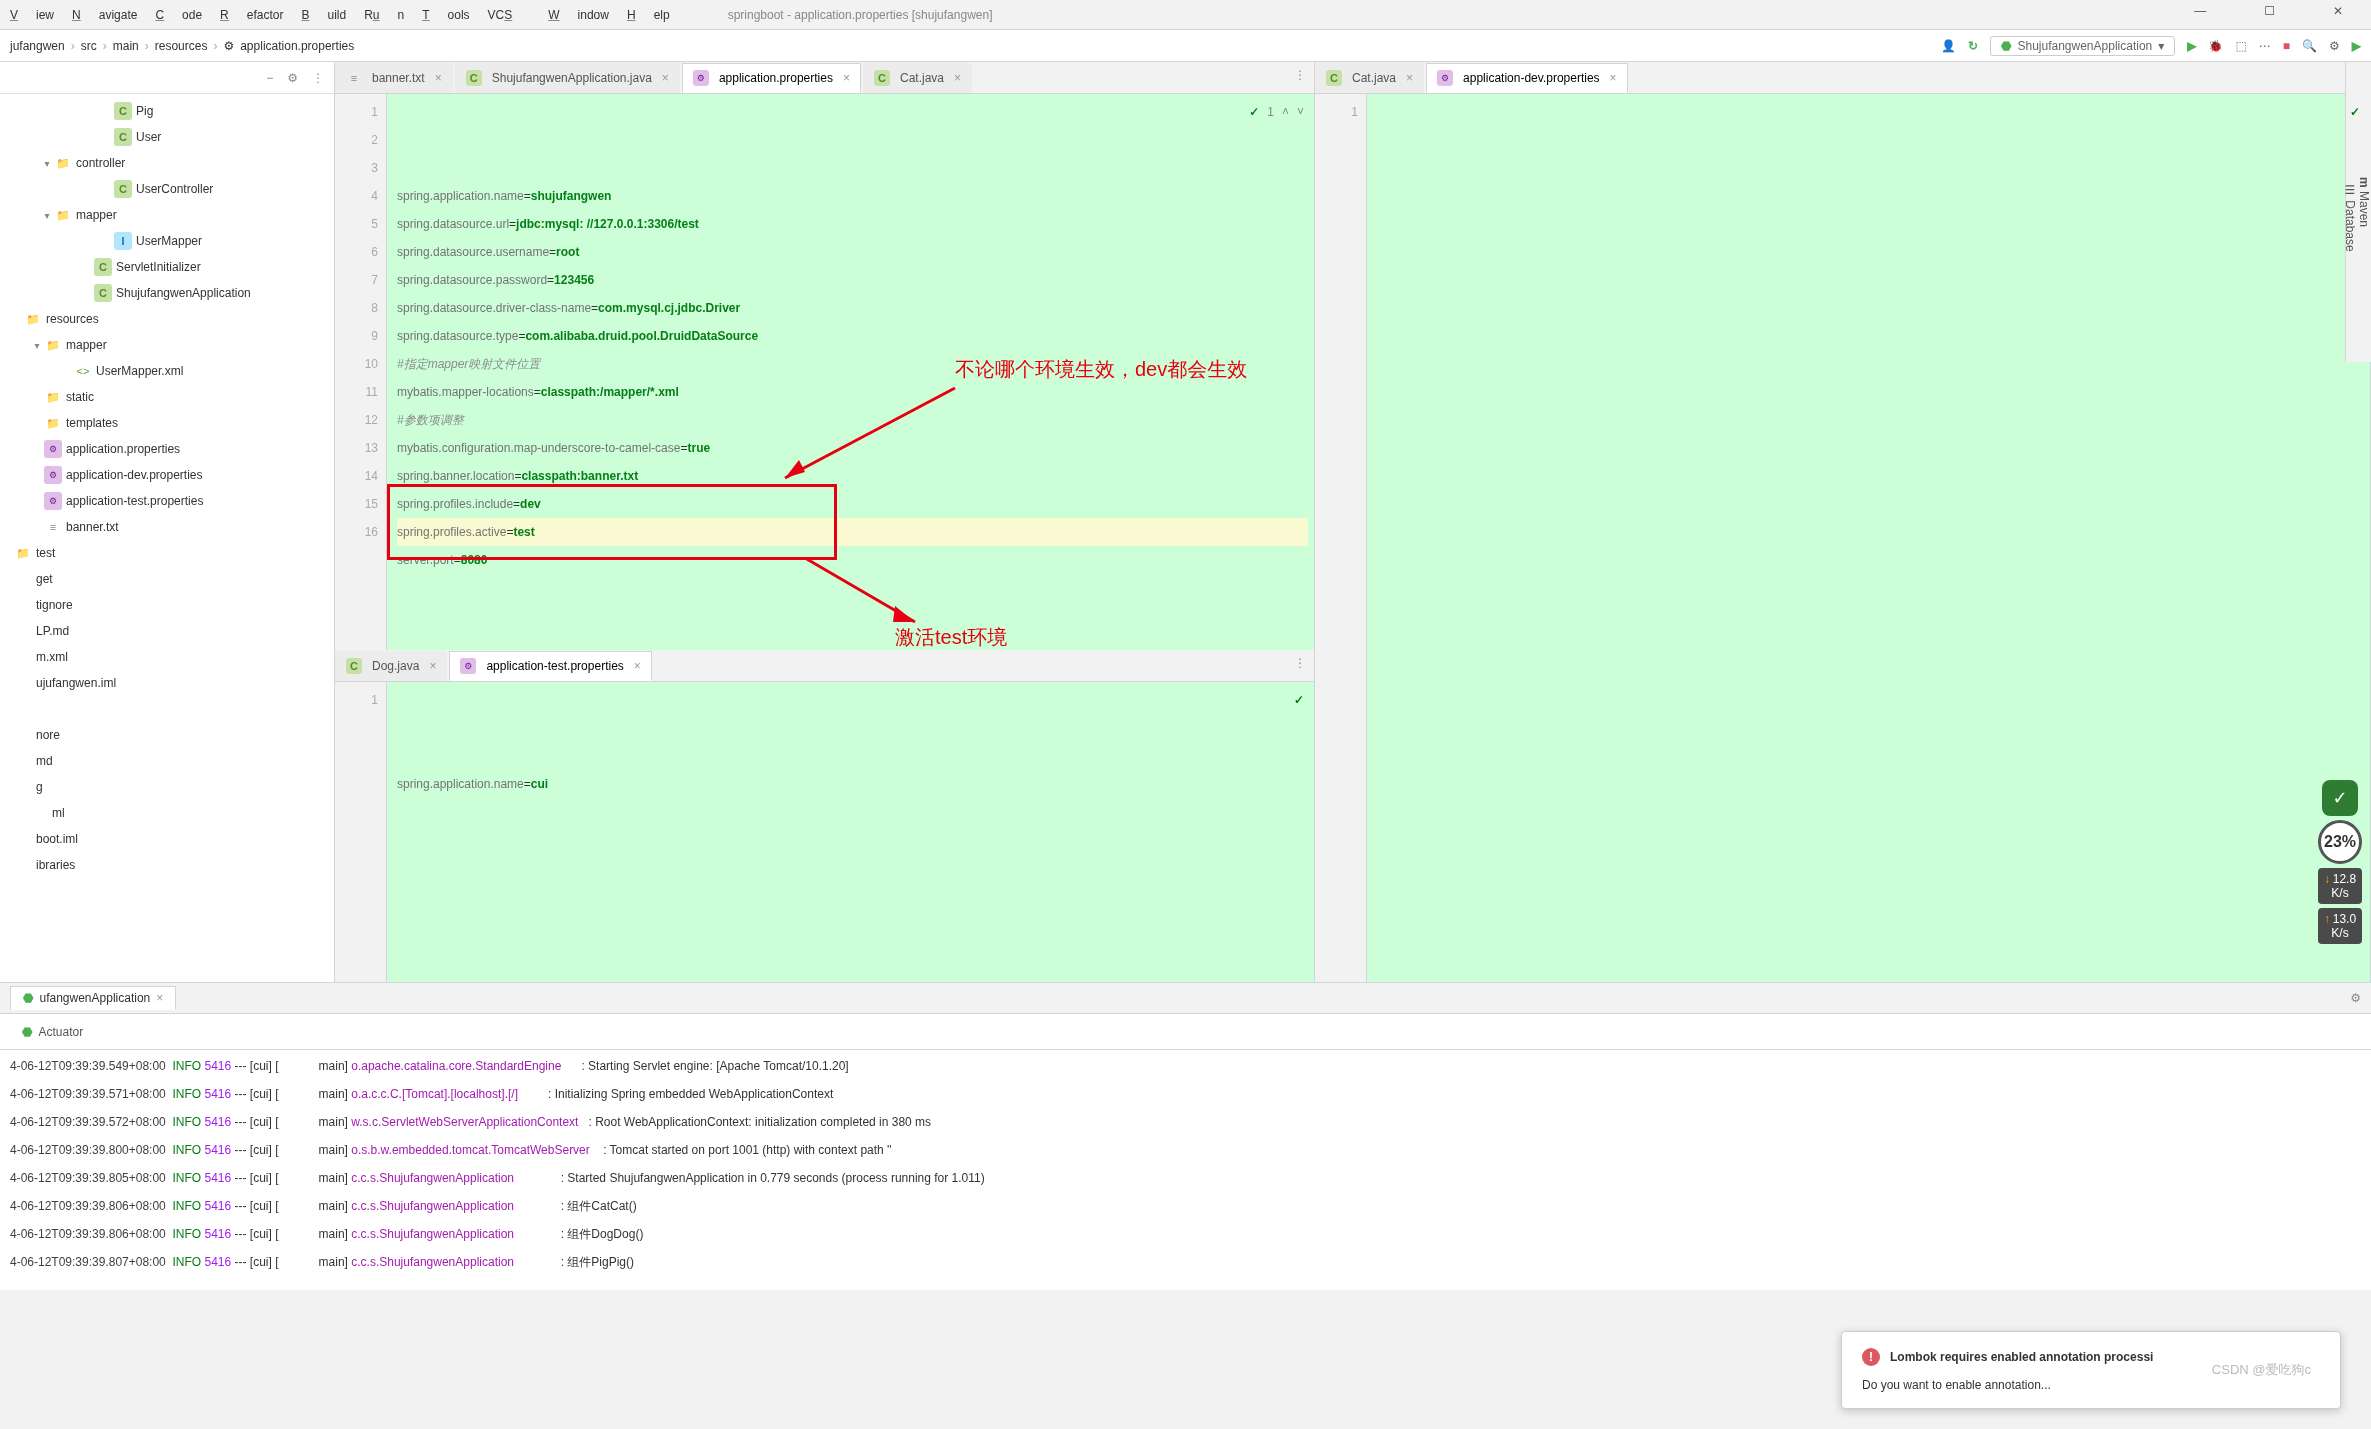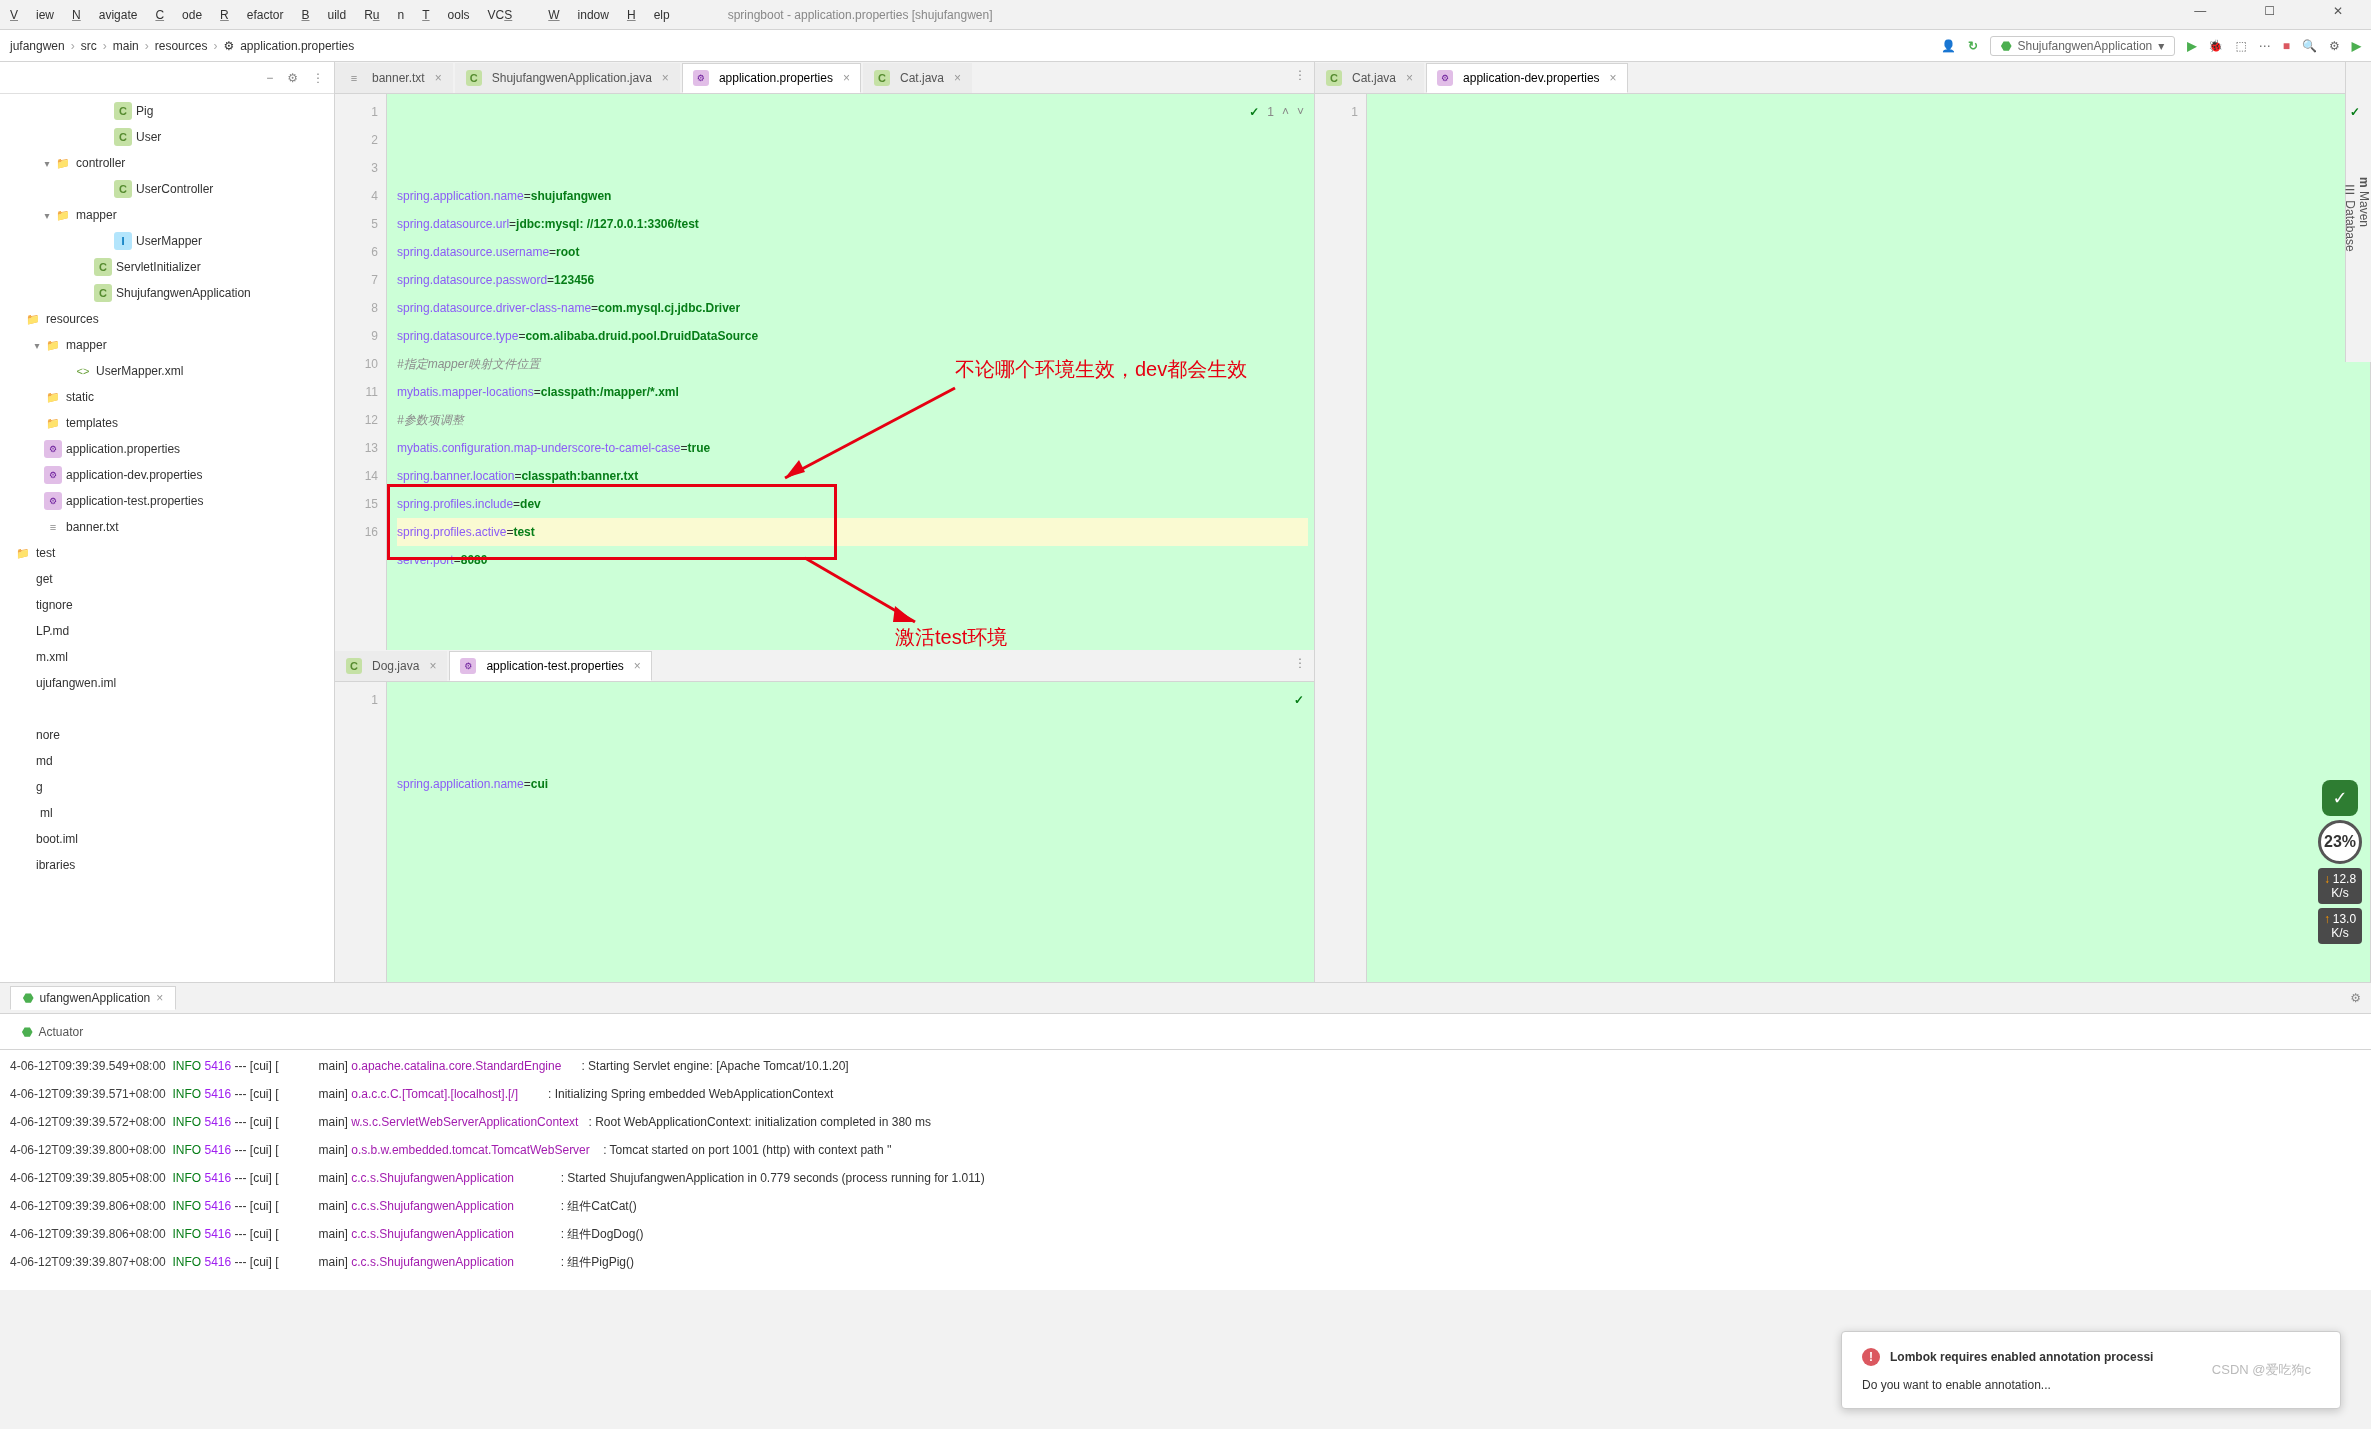--- a/index.html
+++ b/index.html
@@ -37,21 +37,21 @@
 .tabs { height:32px; background:#f2f2f2; display:flex; align-items:flex-end; border-bottom:1px solid #d4d4d4; position:relative; }
 .tab { height:30px; display:flex; align-items:center; gap:6px; padding:0 10px; border:1px solid transparent; background:#ececec; margin-right:2px; cursor:default; color:#555; }
 .tab.active { background:#fff; border:1px solid #d4d4d4; border-bottom:1px solid #fff; color:#000; }
 .tab .close { color:#999; margin-left:4px; }
 .tab-menu { position:absolute; right:8px; top:6px; color:#888; }
 .editor-split { flex:1; display:flex; flex-direction:column; }
 .code-area { flex:1; display:flex; background:#ccffd7; overflow:hidden; position:relative; }
 .code-area.short { flex:0 0 300px; }
 .gutter { width:52px; background:#f2f2f2; border-right:1px solid #d4d4d4; text-align:right; padding:4px 8px 0 0; color:#aaa; font-family:Consolas,monospace; font-size:13px; line-height:28px; }
 .code { flex:1; padding:4px 6px 0 10px; font-family:Consolas,monospace; font-size:13px; line-height:28px; white-space:pre; position:relative; }
-.code .key { color:#8b5cf6; }
+.code .key { color:#737373; }
 .code .val { color:#067d17; font-weight:bold; }
 .code .comment { color:#8c8c8c; font-style:italic; }
 .code .cursor-line { background:#fafad2; display:inline-block; width:100%; }
 .code-status { position:absolute; right:10px; top:4px; display:flex; gap:8px; align-items:center; color:#888; font-size:12px; z-index:5; }
 .checkmark { color:#067d17; font-weight:bold; }
 .annotation-box { position:absolute; border:3px solid #e60012; pointer-events:none; }
 .annotation-text { position:absolute; color:#e60012; font-size:20px; font-family:"Microsoft YaHei",sans-serif; pointer-events:none; }
 .arrow { position:absolute; pointer-events:none; }
 .run-tab-bar { height:32px; background:#f2f2f2; border-top:1px solid #d4d4d4; border-bottom:1px solid #d4d4d4; display:flex; align-items:center; padding:0 10px; justify-content:space-between; }
 .run-tab { background:#fff; border:1px solid #d4d4d4; border-bottom:1px solid #fff; padding:4px 12px; display:flex; align-items:center; gap:6px; }
@@ -264,21 +264,21 @@
         <div class="tree-item" style="padding-left: 0px;">
           <span class="exp"></span>
           <span class="tic "></span>
           <span>md</span>
         </div>
         <div class="tree-item" style="padding-left: 0px;">
           <span class="exp"></span>
           <span class="tic "></span>
           <span>g</span>
         </div>
-        <div class="tree-item" style="padding-left: 4px;">
+        <div class="tree-item" style="padding-left: 16px;">
           <span class="exp"></span>
           <span class="tic "></span>
           <span>ml</span>
         </div>
         <div class="tree-item" style="padding-left: 0px;">
           <span class="exp"></span>
           <span class="tic "></span>
           <span>boot.iml</span>
         </div>
         <div class="tree-item" style="padding-left: 0px;">

